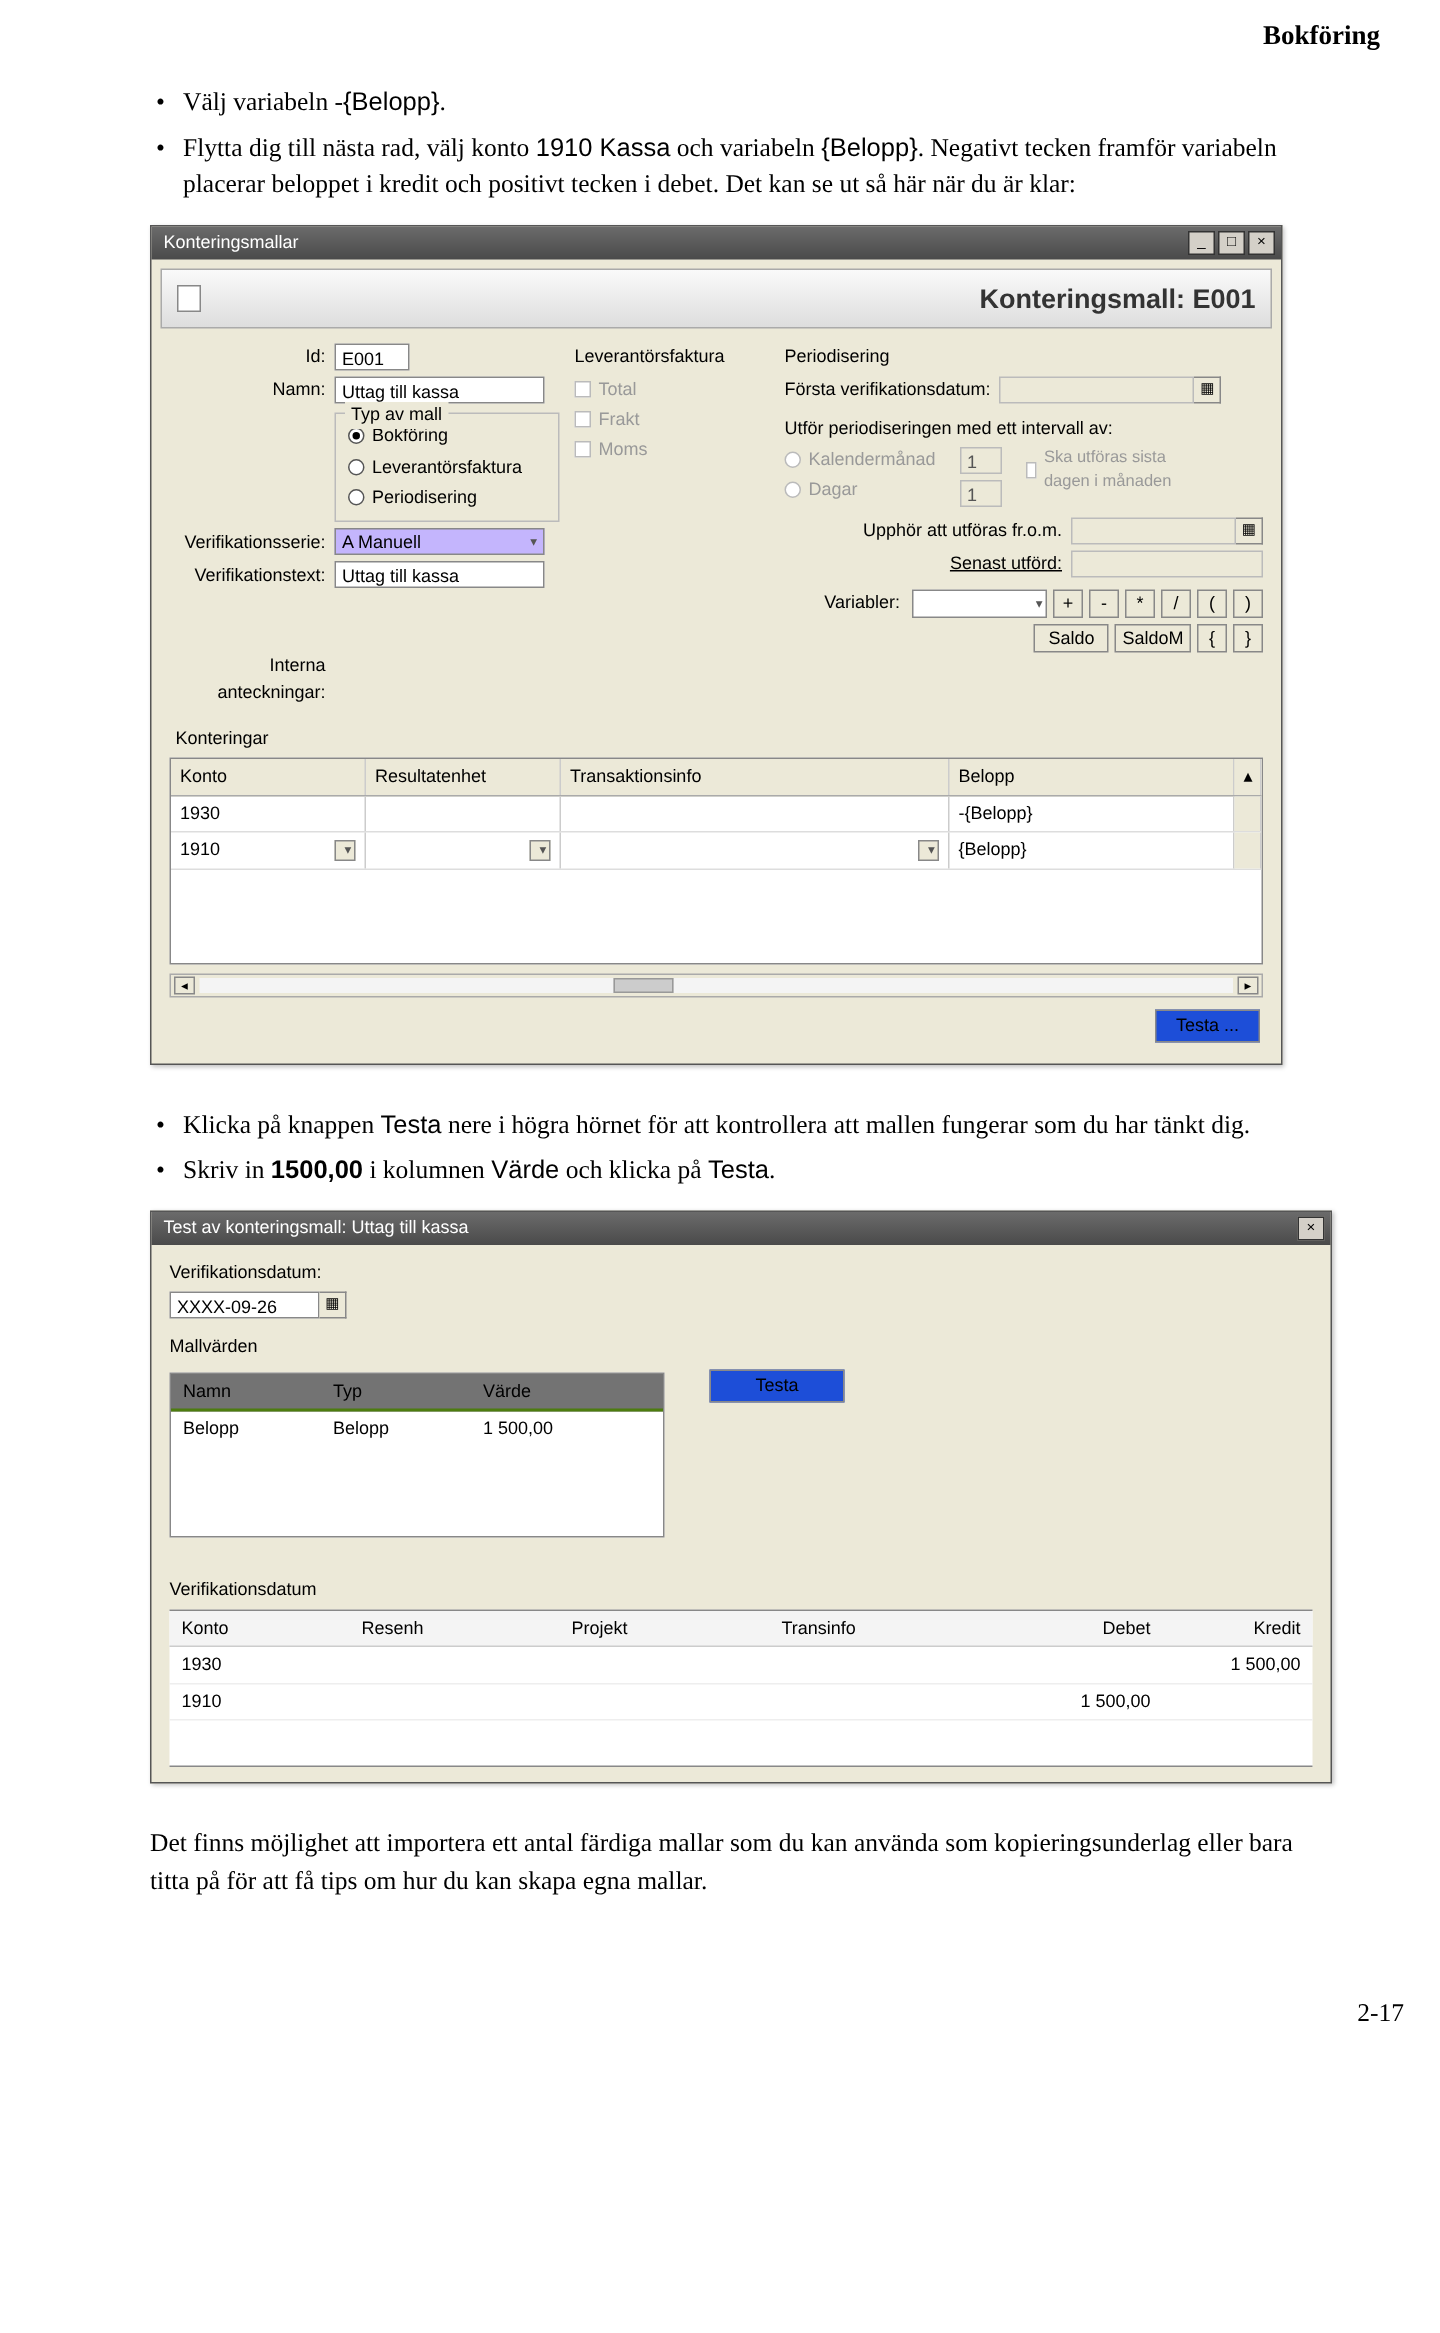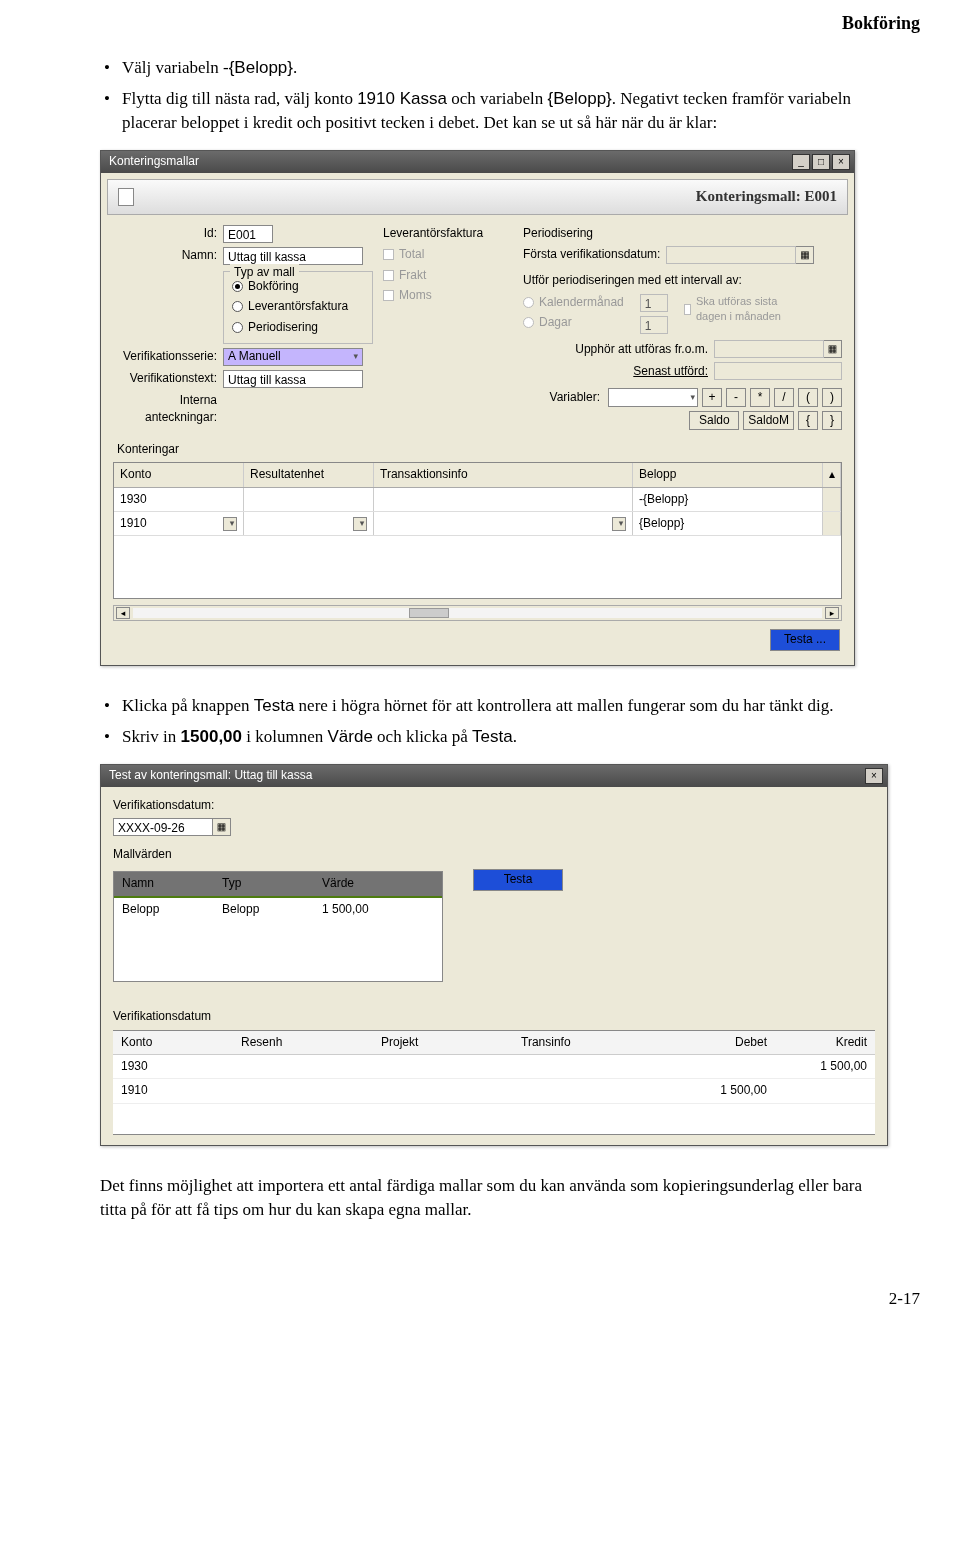--- a/index.html
+++ b/index.html
@@ -35,21 +35,21 @@
     content: "•";
     position: absolute;
     left: -18px;
     top: 0;
   }
   .sans { font-family: Arial, Helvetica, sans-serif; }
   .bold { font-family: Arial, Helvetica, sans-serif; font-weight: bold; margin-top: 32px; }
   p { margin: 0 0 14px 0; }
   .page-number {
     text-align: right;
-    padding: 30px 40px 20px 40px;
+    padding: 30px 24px 20px 40px;
     font-size: 17px;
   }
 
   
   .win {
     border: 1px solid #555;
     background: #ece9d8;
     font-family: Tahoma, Arial, sans-serif;
     font-size: 12px;
     color: #000;
@@ -85,24 +85,24 @@
     justify-content: space-between;
     align-items: center;
     margin-bottom: 6px;
   }
   .doc-header .icon {
     width: 16px; height: 18px;
     border: 1px solid #888;
     background: #fff;
   }
   .doc-header .title {
-    font-size: 15px;
+    font-size: 18px;
     font-weight: bold;
     color: #333;
-    font-family: Liberation Serif, serif;
+    font-family: Liberation Sans, sans-serif;
     text-align: right;
   }
   .form-area {
     display: flex;
     gap: 0;
     padding: 4px 6px 8px 6px;
   }
   .col { display: flex; flex-direction: column; }
   .col-a { flex: 0 0 270px; }
   .col-b { flex: 0 0 140px; }
@@ -284,21 +284,21 @@
           <div class="frow">
             <div class="flabel">Verifikationsserie:</div>
             <div class="fcombo" style="width:140px;">
                 <span>A  Manuell</span>
               </div>
           </div>
           <div class="frow">
             <div class="flabel">Verifikationstext:</div>
             <div class="finput" style="width:140px;">Uttag till kassa</div>
           </div>
-          <div class="frow" style="align-items:flex-end;">
+          <div class="frow" style="align-items:flex-end;margin-top:39px;">
             <div class="flabel">Interna anteckningar:</div>
           </div>
         </div>
 
         <div class="col col-b">
           <div class="sec-label">Leverantörsfaktura</div>
           <div class="chk gray">
               <span class="box"></span>
               <span>Total</span>
             </div>

